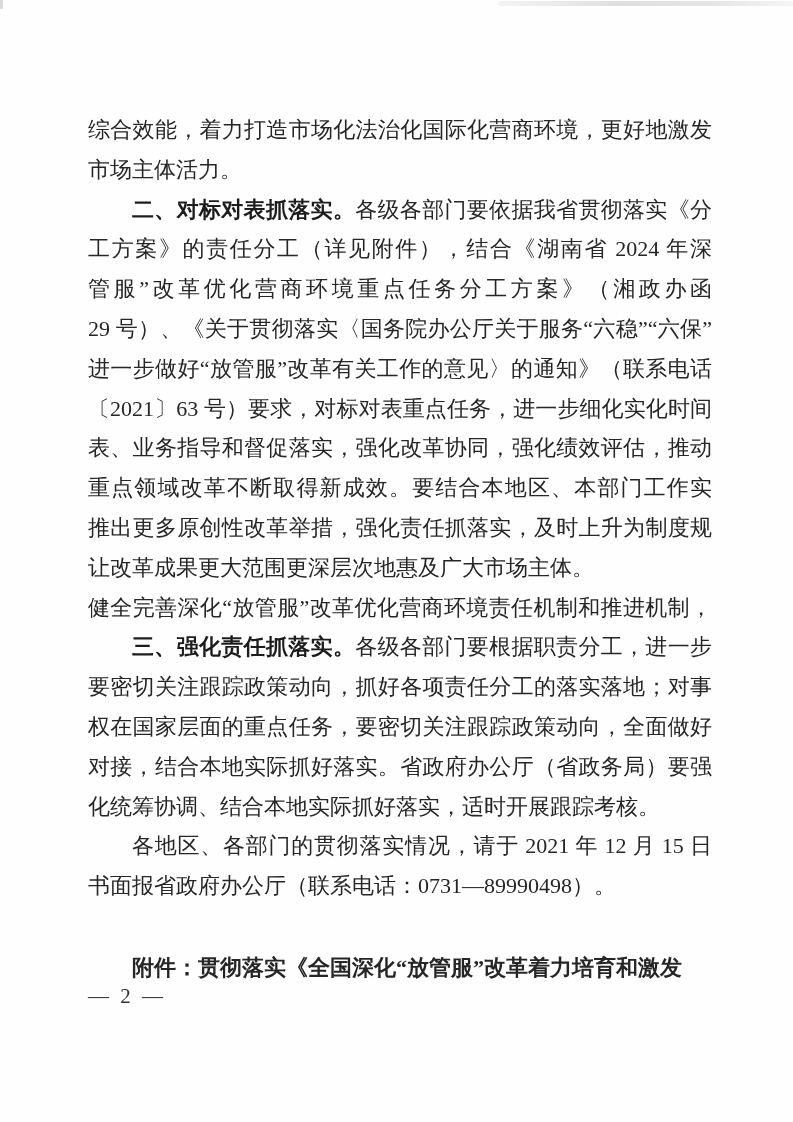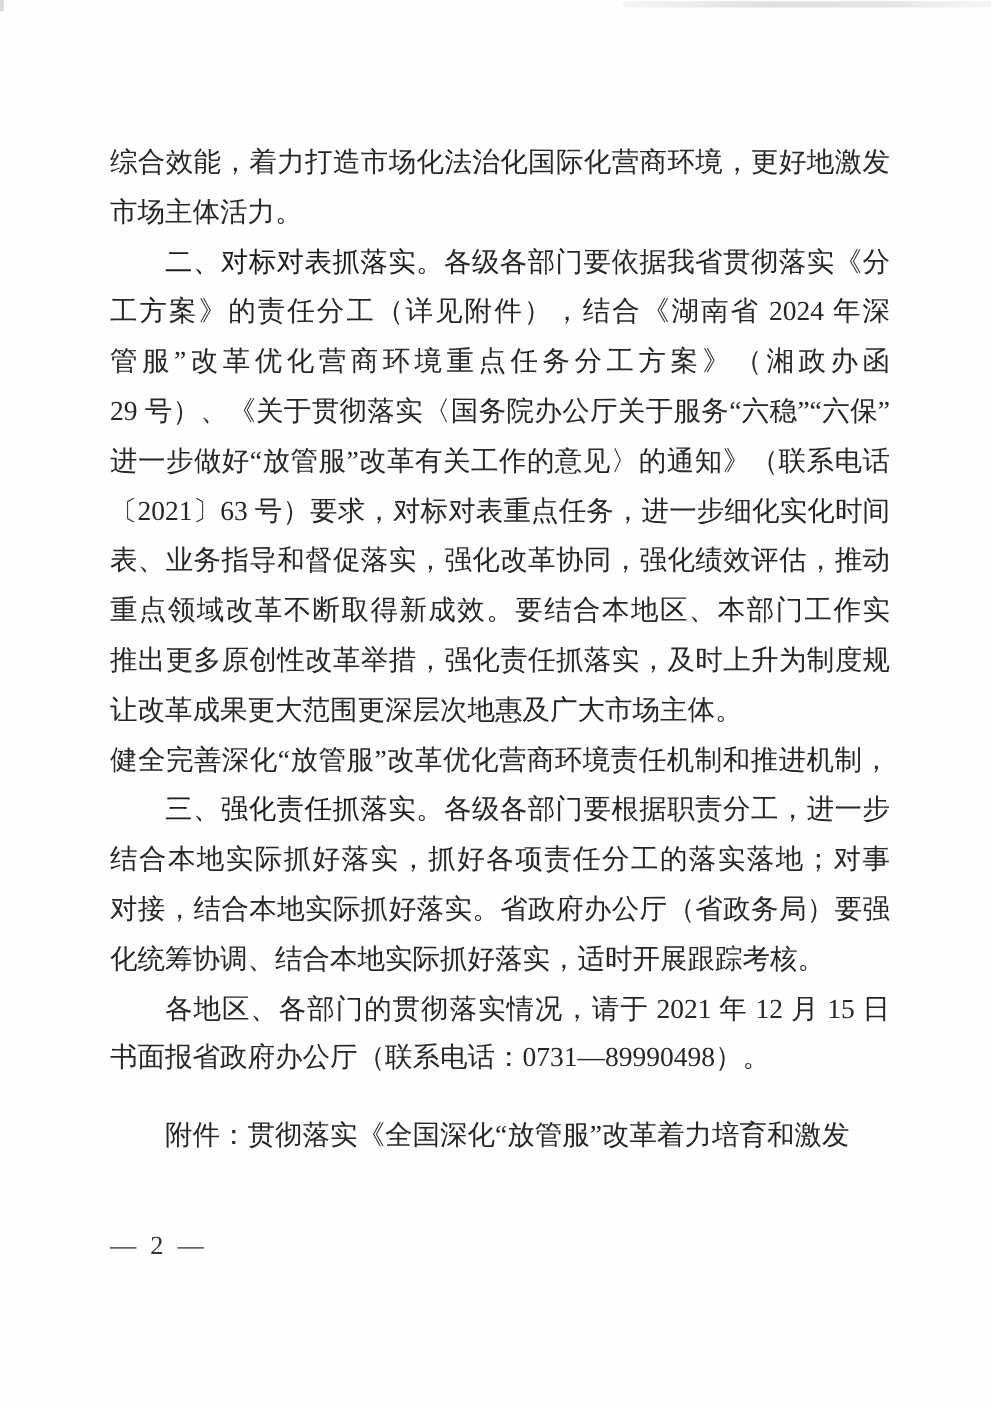--- a/index.html
+++ b/index.html
@@ -37,34 +37,34 @@
   }
   .doc-body {
     position: absolute;
     left: 88px;
     top: 110px;
     width: 624px;
     font-size: 22px;
     line-height: 39.8px;
   }
   .paragraph { margin: 0; }
-  .paragraph.spaced { margin-top: 22px; }
+  .paragraph.spaced { margin-top: 42px; font-weight: bold; }
   .line {
     height: 39.8px;
     overflow: hidden;
     text-align: justify;
     text-align-last: justify;
     text-justify: inter-character;
     white-space: normal;
   }
   .line.end { text-align-last: left; }
   .line.indent { padding-left: 44px; }
   .bold-run {
     font-family: "Liberation Sans", "DejaVu Sans", sans-serif;
-    font-weight: 400;
+    font-weight: 700;
     color: #1c1c1c;
   }
   .page-number {
     position: absolute;
     left: 88px;
     top: 984px;
     font-size: 21px;
     letter-spacing: 3px;
     color: #333333;
   }
@@ -89,21 +89,22 @@
         <div class="line"><span class="text-run">进一步做好“放管服”改革有关工作的意见〉的通知》（联系电话</span></div>
         <div class="line"><span class="text-run">〔2021〕63 号）要求，对标对表重点任务，进一步细化实化时间</span></div>
         <div class="line"><span class="text-run">表、业务指导和督促落实，强化改革协同，强化绩效评估，推动各</span></div>
         <div class="line"><span class="text-run">重点领域改革不断取得新成效。要结合本地区、本部门工作实际，</span></div>
         <div class="line"><span class="text-run">推出更多原创性改革举措，强化责任抓落实，及时上升为制度规范，</span></div>
         <div class="line end"><span class="text-run">让改革成果更大范围更深层次地惠及广大市场主体。</span></div>
       </div>
       <div class="paragraph">
         <div class="line"><span class="text-run">健全完善深化“放管服”改革优化营商环境责任机制和推进机制，</span></div>
         <div class="line indent"><b class="bold-run">三、强化责任抓落实。</b><span class="text-run">各级各部门要根据职责分工，进一步</span></div>
-        <div class="line"><span class="text-run">结合本地实际抓好落实，抓好各项责任分工的落实落地；对事</span></div>
+        <div class="line"><span class="text-run">要密切关注跟踪政策动向，抓好各项责任分工的落实落地；对事</span></div>
+        <div class="line"><span class="text-run">权在国家层面的重点任务，要密切关注跟踪政策动向，全面做好</span></div>
         <div class="line"><span class="text-run">对接，结合本地实际抓好落实。省政府办公厅（省政务局）要强</span></div>
         <div class="line end"><span class="text-run">化统筹协调、结合本地实际抓好落实，适时开展跟踪考核。</span></div>
       </div>
       <div class="paragraph">
         <div class="line indent"><span class="text-run">各地区、各部门的贯彻落实情况，请于 2021 年 12 月 15 日前</span></div>
         <div class="line end"><span class="text-run">书面报省政府办公厅（联系电话：0731—89990498）。</span></div>
       </div>
       <div class="paragraph spaced">
         <div class="line indent end"><span class="text-run">附件：贯彻落实《全国深化“放管服”改革着力培育和激发</span></div>
       </div>

